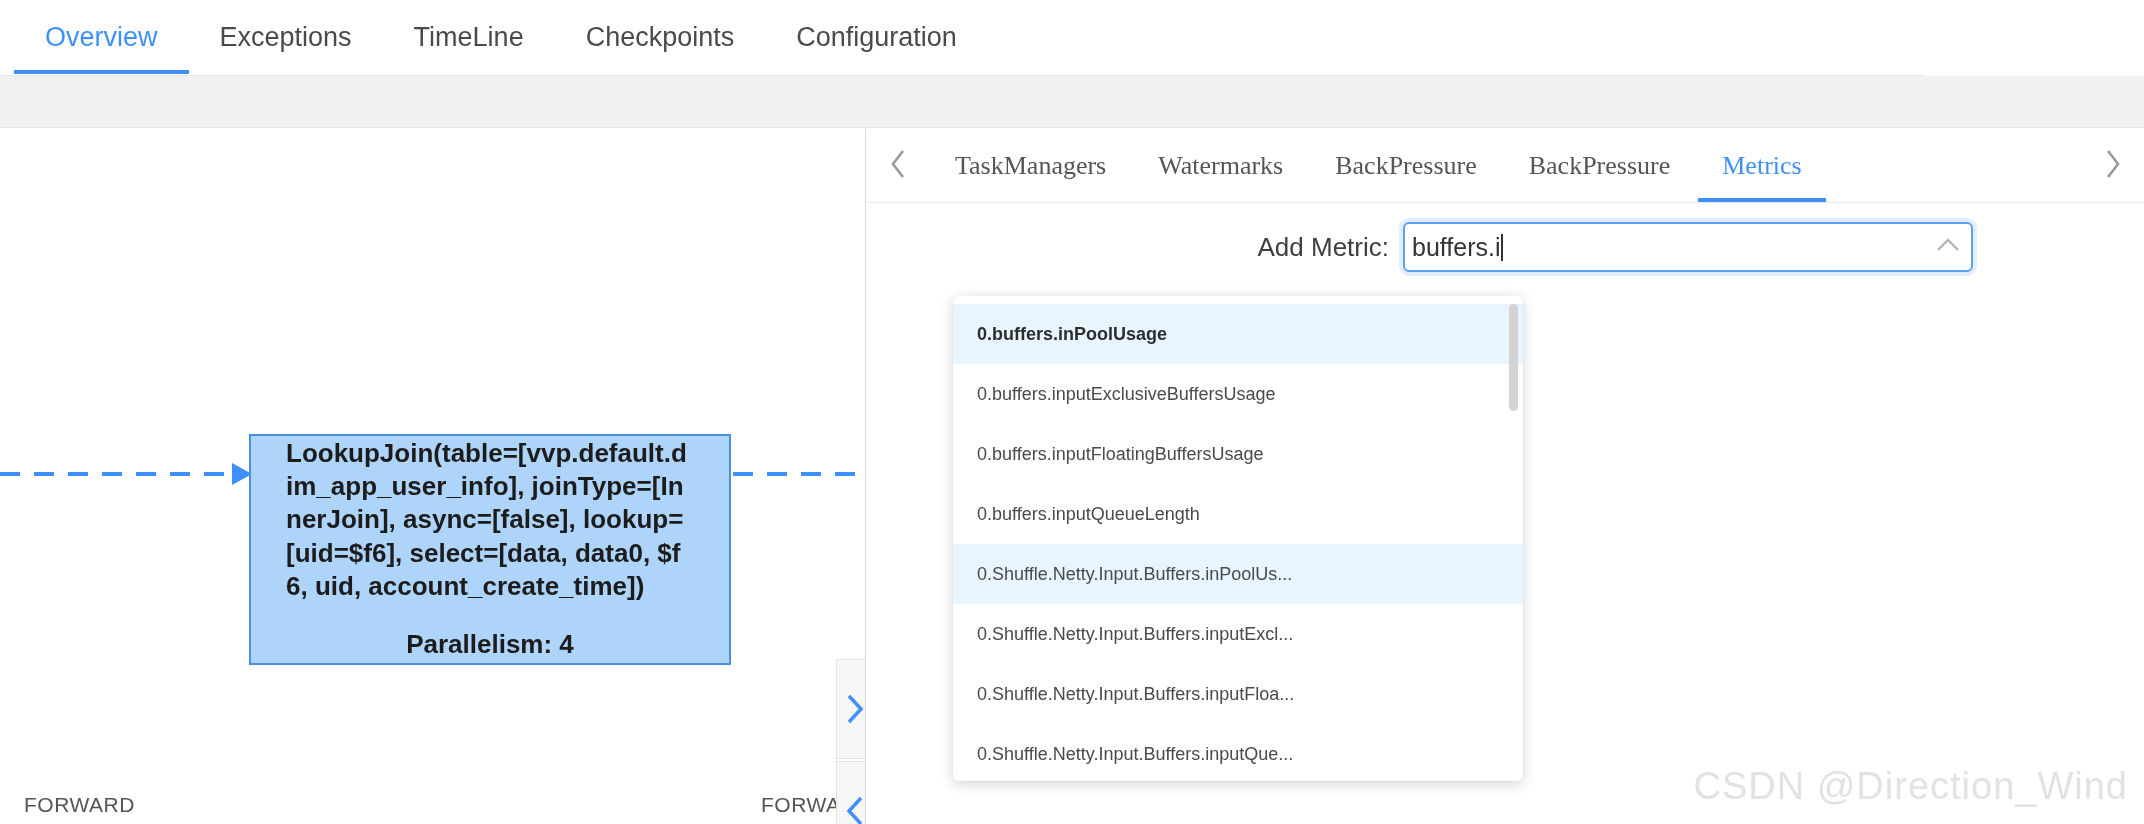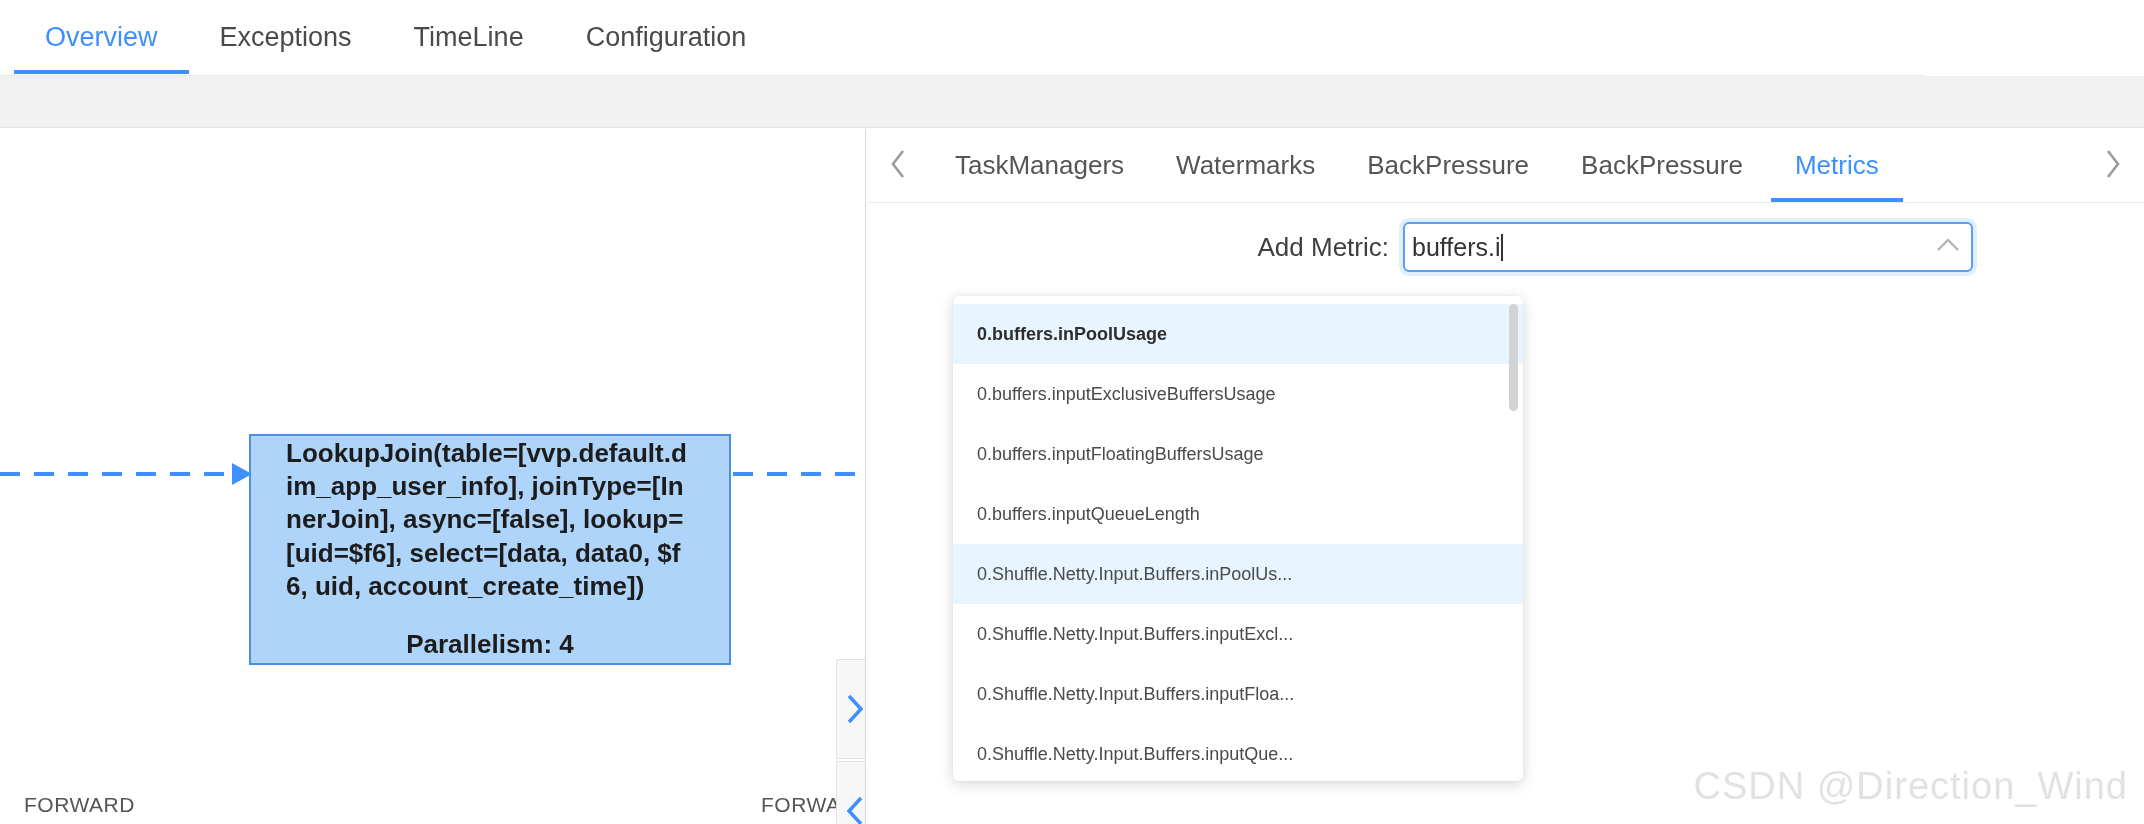--- a/index.html
+++ b/index.html
@@ -91,20 +91,21 @@
   
   .metrics-panel {
     position:absolute; left:867px; top:129px; width:1277px; height:695px;
     background:#fff; overflow:hidden;
   }
   .inner-tabbar {
     position:absolute; left:0; top:0; width:1277px; height:74px;
     display:flex; align-items:center;
     border-bottom:1px solid #eaeaea;
     background:#fff;
+    font-family:Liberation Serif, serif;
   }
   .scroll-chev {
     width: 62px; height:72px;
     display:flex; align-items:center; justify-content:center;
     color:#9b9b9b; cursor:pointer; flex:0 0 auto;
   }
   .inner-tabs { display:flex; align-items:stretch; height:72px; flex:1 1 auto; }
   .inner-tab {
     position:relative; height:72px;
     display:flex; align-items:center; justify-content:center;
@@ -193,20 +194,23 @@
     <div class="outer-tab active">
       <span>Overview</span>
     </div>
     <div class="outer-tab">
       <span>Exceptions</span>
     </div>
     <div class="outer-tab">
       <span>TimeLine</span>
     </div>
     <div class="outer-tab">
+      <span>Checkpoints</span>
+    </div>
+    <div class="outer-tab">
       <span>Configuration</span>
     </div>
   </div>
 
   <div class="gray-band"></div>
 
   <div class="graph-panel">
 
     <svg class="edge-wrap" width="866" height="695" viewBox="0 0 866 695">
 

